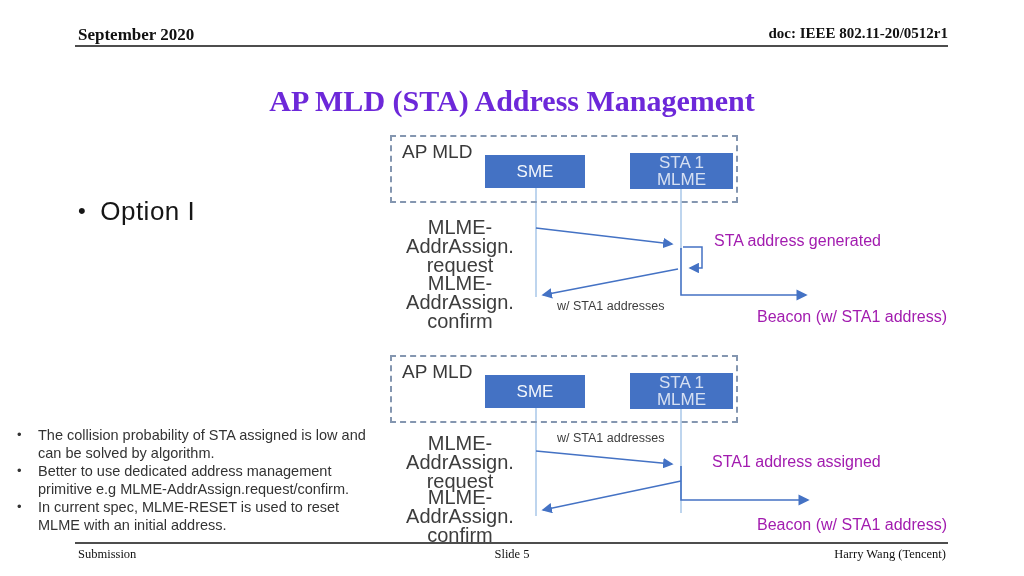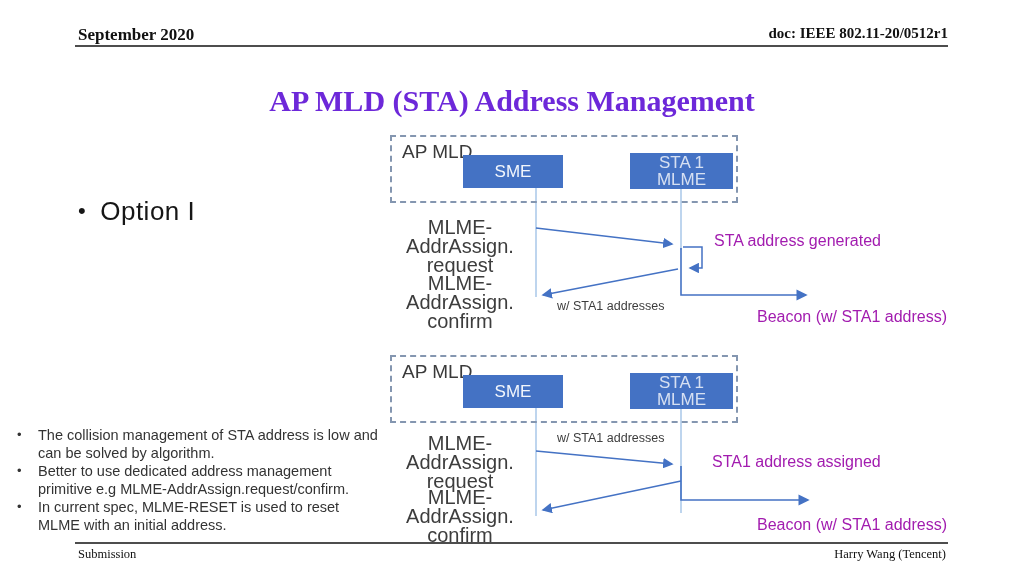--- a/index.html
+++ b/index.html
@@ -30,21 +30,21 @@
   .notes{position:absolute;left:17px;top:426px;width:362px;}
   .note{display:flex;font-size:14.5px;line-height:18px;color:#333;margin:0;}
   .note .b{width:21px;flex:none;font-size:13px;}
   .note .t{flex:1;}
   
   .dashed-box{position:absolute;left:390px;width:344px;height:64px;
     border:2px dashed #8496B0;background:transparent;}
   .ap-label{position:absolute;font-size:19px;color:#3a3a3a;}
   .node{position:absolute;background:#4472C4;display:flex;flex-direction:column;
     align-items:center;justify-content:center;text-align:center;}
-  .sme{width:100px;height:33px;left:463px;font-size:17px;color:#f2f6fc;}
+  .sme{width:100px;height:33px;left:485px;font-size:17px;color:#f2f6fc;}
   .sta{width:103px;height:36px;left:630px;font-size:17px;line-height:17px;
     color:#d6e0f2;white-space:pre-line;}
   .msg-label{position:absolute;left:390px;width:140px;font-size:20px;line-height:19px;
     color:#3d3d3d;white-space:pre-line;text-align:center;}
   .small-note{position:absolute;font-size:12.5px;color:#3d3d3d;}
   .event-label{position:absolute;font-size:16px;color:#a21caf;}
   .connectors{position:absolute;left:0;top:0;pointer-events:none;}
 </style>
 </head>
 <body>
@@ -55,21 +55,21 @@
   <div class="hdr-doc">doc: IEEE 802.11-20/0512r1</div>
   <div class="rule rule-top"></div>
 
   <div class="title">AP MLD (STA) Address Management</div>
 
   <div class="option opt1"><span class="b">•</span><span>Option I</span></div>
 
   <div class="notes">
     <div class="note">
         <span class="b">•</span>
-        <span class="t">The collision management of STA address is low and can be solved by algorithm.</span>
+        <span class="t">The collision probability of STA assigned is low and can be solved by algorithm.</span>
       </div>
     <div class="note">
         <span class="b">•</span>
         <span class="t">Better to use dedicated address management primitive e.g MLME-AddrAssign.request/confirm.</span>
       </div>
     <div class="note">
         <span class="b">•</span>
         <span class="t">In current spec, MLME-RESET is used to reset MLME with an initial address.</span>
       </div>
   </div>
@@ -124,15 +124,16 @@
 request</div>
     <div class="small-note" style="left:557px;top:431px;">w/ STA1 addresses</div>
     <div class="msg-label" style="top:488px;">MLME-AddrAssign.
 confirm</div>
     <div class="event-label" style="left:712px;top:453px;">STA1 address assigned</div>
     <div class="event-label" style="left:757px;top:516px;">Beacon (w/ STA1 address)</div>
   </div>
 
   <div class="rule rule-bottom"></div>
   <div class="ftr ftr-left">Submission</div>
+  <div class="ftr ftr-center">Slide 5</div>
   <div class="ftr ftr-right">Harry Wang (Tencent)</div>
 
 </div>
 
 </body></html>

